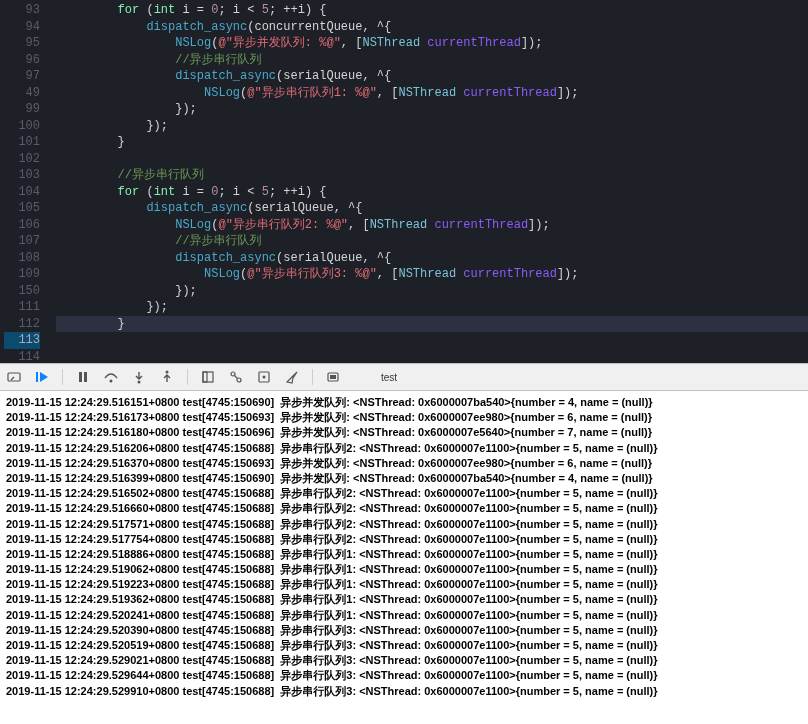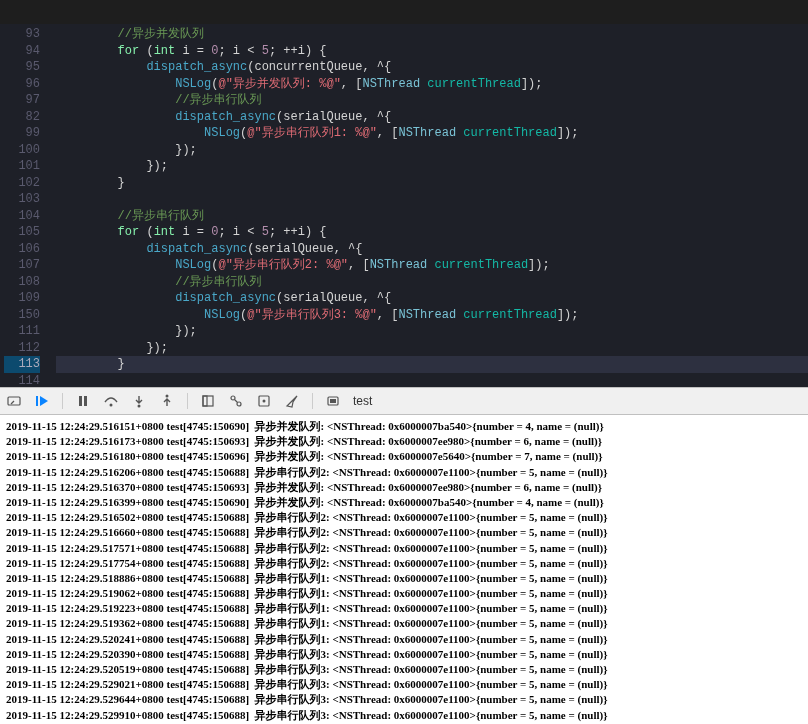--- a/index.html
+++ b/index.html
@@ -13,21 +13,20 @@
       overflow: hidden;
       display: flex;
       flex-direction: column;
     }
     .editor {
       flex: 0 0 auto;
       background: #1e2028;
       display: flex;
       height: 363px;
       overflow: hidden;
-      margin-top: 24px;
     }
     .gutter {
       background: #1e2028;
       color: #5a5a6e;
       text-align: right;
       padding: 2px 8px 2px 4px;
       user-select: none;
       flex: 0 0 auto;
       width: 48px;
     }
@@ -59,21 +58,21 @@
       background: #1e2028;
       flex: 0 0 auto;
     }
     
     .c-comment { color: #6a9955; }
     .c-keyword { color: #86efac; font-weight: 500; }
     .c-func { color: #4aa8c9; }
     .c-type { color: #7ac3d6; }
     .c-str { color: #e06c75; }
     .c-num { color: #b48ead; }
-    .c-prop { color: #14b8a6; }
+    .c-prop { color: #8b5cf6; }
 
     .toolbar {
       background: #f0f0f0;
       border-top: 1px solid #c0c0c0;
       border-bottom: 1px solid #c0c0c0;
       height: 28px;
       display: flex;
       align-items: center;
       padding: 0 6px;
       gap: 12px;
@@ -89,28 +88,29 @@
     }
     .toolbar .icon.blue { color: #0a84ff; }
     .toolbar .sep {
       width: 1px;
       height: 16px;
       background: #ccc;
     }
     .toolbar .label {
       color: #333;
       font-family: -apple-system, sans-serif;
-      font-size: 12px;
+      font-size: 10px;
+      margin-left: 28px;
     }
 
     .console {
       flex: 1;
       background: #fff;
       color: #000;
-      font-family: Liberation Serif, serif;
+      font-family: Liberation Sans, sans-serif;
       font-size: 11px;
       font-weight: bold;
       padding: 4px 6px;
       overflow: hidden;
       line-height: 15.2px;
       white-space: pre;
     }
     .console .row {
       height: 15.2px;
     }
@@ -118,41 +118,40 @@
 </head>
 <body>
 
 <div class="editor">
   <div class="gutter">
       <div class="ln">93</div>
       <div class="ln">94</div>
       <div class="ln">95</div>
       <div class="ln">96</div>
       <div class="ln">97</div>
-      <div class="ln">82</div>
+      <div class="ln">49</div>
       <div class="ln">99</div>
       <div class="ln">100</div>
       <div class="ln">101</div>
       <div class="ln">102</div>
       <div class="ln">103</div>
       <div class="ln">104</div>
       <div class="ln">105</div>
       <div class="ln">106</div>
       <div class="ln">107</div>
       <div class="ln">108</div>
       <div class="ln">109</div>
       <div class="ln">150</div>
       <div class="ln">111</div>
       <div class="ln">112</div>
       <div class="ln current">113</div>
       <div class="ln">114</div>
     </div>
   <div class="fold-ribbon"></div>
   <div class="code">
-      <div class="line"><span>        </span><span class="c-comment">//异步并发队列</span></div>
       <div class="line"><span>        </span><span class="c-keyword">for</span><span> (</span><span class="c-keyword">int</span><span> i = </span><span class="c-num">0</span><span>; i &lt; </span><span class="c-num">5</span><span>; ++i) {</span></div>
       <div class="line"><span>            </span><span class="c-func">dispatch_async</span><span>(concurrentQueue, ^{</span></div>
       <div class="line"><span>                </span><span class="c-func">NSLog</span><span>(</span><span class="c-str">@"异步并发队列: %@"</span><span>, [</span><span class="c-type">NSThread</span><span> </span><span class="c-prop">currentThread</span><span>]);</span></div>
       <div class="line"><span>                </span><span class="c-comment">//异步串行队列</span></div>
       <div class="line"><span>                </span><span class="c-func">dispatch_async</span><span>(serialQueue, ^{</span></div>
       <div class="line"><span>                    </span><span class="c-func">NSLog</span><span>(</span><span class="c-str">@"异步串行队列1: %@"</span><span>, [</span><span class="c-type">NSThread</span><span> </span><span class="c-prop">currentThread</span><span>]);</span></div>
       <div class="line"><span>                });</span></div>
       <div class="line"><span>            });</span></div>
       <div class="line"><span>        }</span></div>
       <div class="line"><span></span></div>

